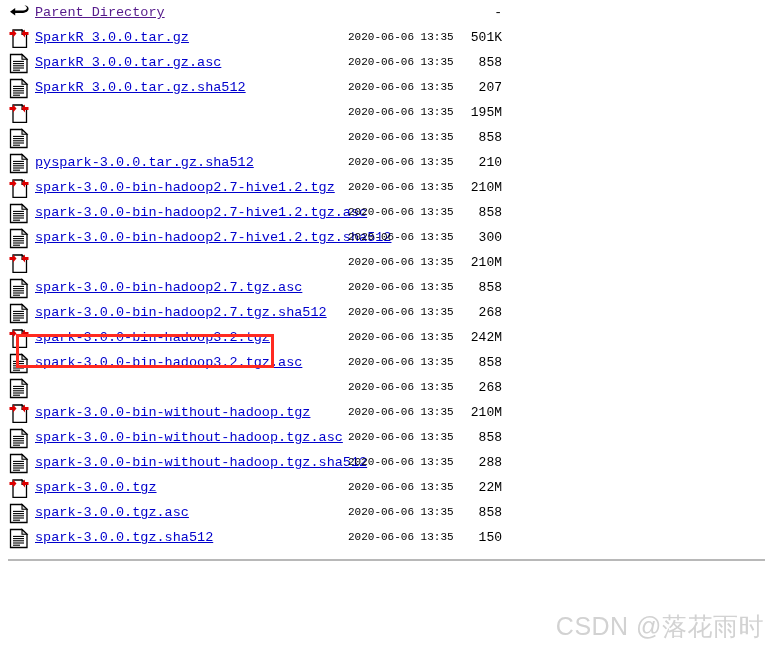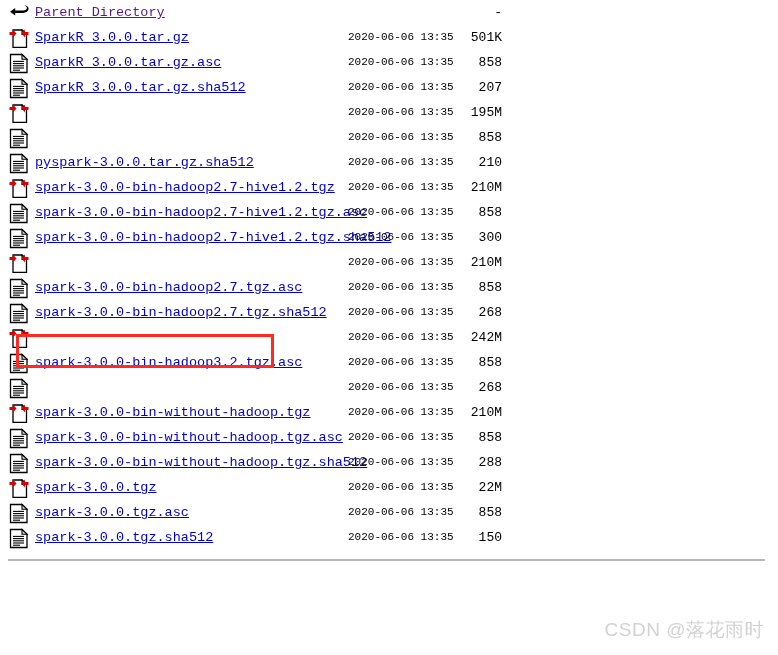--- a/index.html
+++ b/index.html
@@ -103,21 +103,21 @@
     box-sizing: border-box;
     pointer-events: none;
     background: transparent;
   }
 
   #watermark {
     position: absolute;
     right: 14px;
     bottom: 12px;
     font-family: "Liberation Sans", sans-serif;
-    font-size: 19px;
+    font-size: 25px;
     color: #d2d2d2;
     letter-spacing: 0.5px;
     white-space: nowrap;
   }
 </style>
 </head>
 <body>
 
 <div id="listing">
   <div class="pre-listing" id="rows-container">
@@ -326,20 +326,21 @@
       </div>
       <div class="row">
         <span class="icon-cell">
           <svg width="20" height="21" viewBox="0 0 20 21">
             <path d="M4.0 2.0 L13.0 2.0 L17.5 6.5 L17.5 19.3 L4.0 19.3 Z" fill="#ffffff" stroke="#000000" stroke-width="1.3"></path>
             <path d="M13.0 2.0 L13.0 6.5 L17.5 6.5 Z" fill="#d8d8d8" stroke="#000000" stroke-width="1.1"></path>
             <path d="M0.5 4.0 L4.0 4.0 L4.0 1.5 L7.5 5.5 L4.0 9.5 L4.0 7.0 L0.5 7.0 Z" fill="#dd0000"></path>
             <path d="M19.5 4.0 L16.0 4.0 L16.0 1.5 L12.5 5.5 L16.0 9.5 L16.0 7.0 L19.5 7.0 Z" fill="#dd0000"></path>
           </svg>
         </span>
+        <span class="name-cell"><a href="#">spark-3.0.0-bin-hadoop3.2.tgz</a></span>
         <span class="date-cell">2020-06-06 13:35</span>
         <span class="size-cell">242M</span>
       </div>
       <div class="row">
         <span class="icon-cell">
           <svg width="20" height="21" viewBox="0 0 20 21">
             <path d="M1.5 1.5 L13.0 1.5 L18.0 6.2 L18.0 19.5 L1.5 19.5 Z" fill="#ffffff" stroke="#000000" stroke-width="1.3"></path>
             <path d="M13.0 1.5 L13.0 6.2 L18.0 6.2 Z" fill="#d8d8d8" stroke="#000000" stroke-width="1.1"></path>
             <g stroke="#000000" stroke-width="1.1">
               <line x1="4" y1="8.4" x2="15" y2="8.4"></line>

